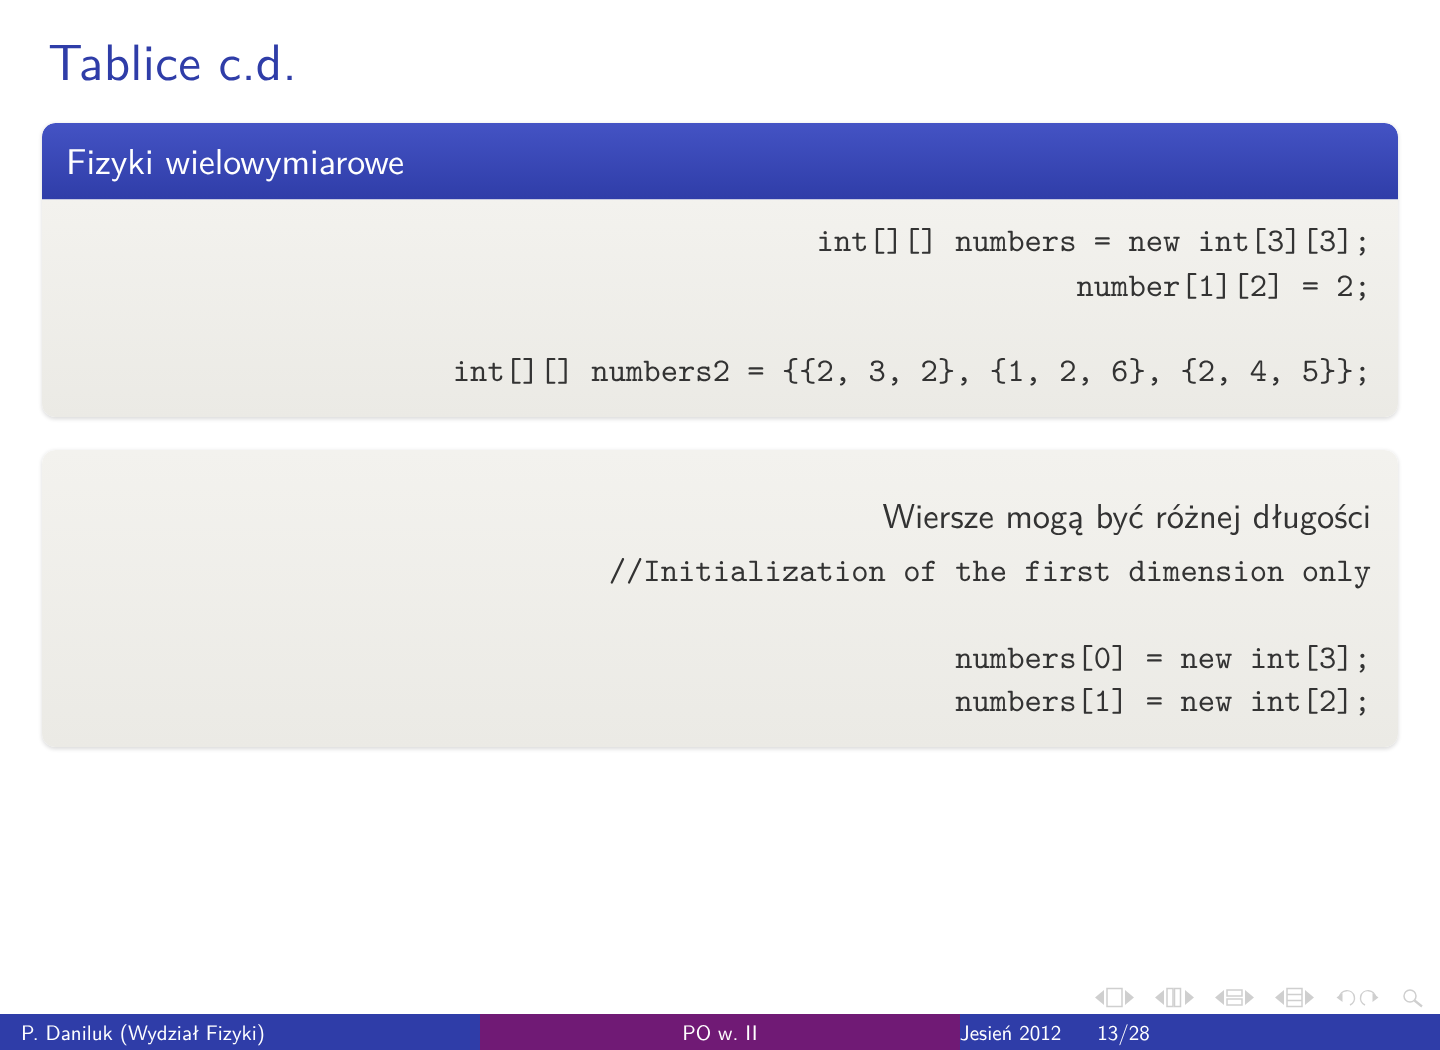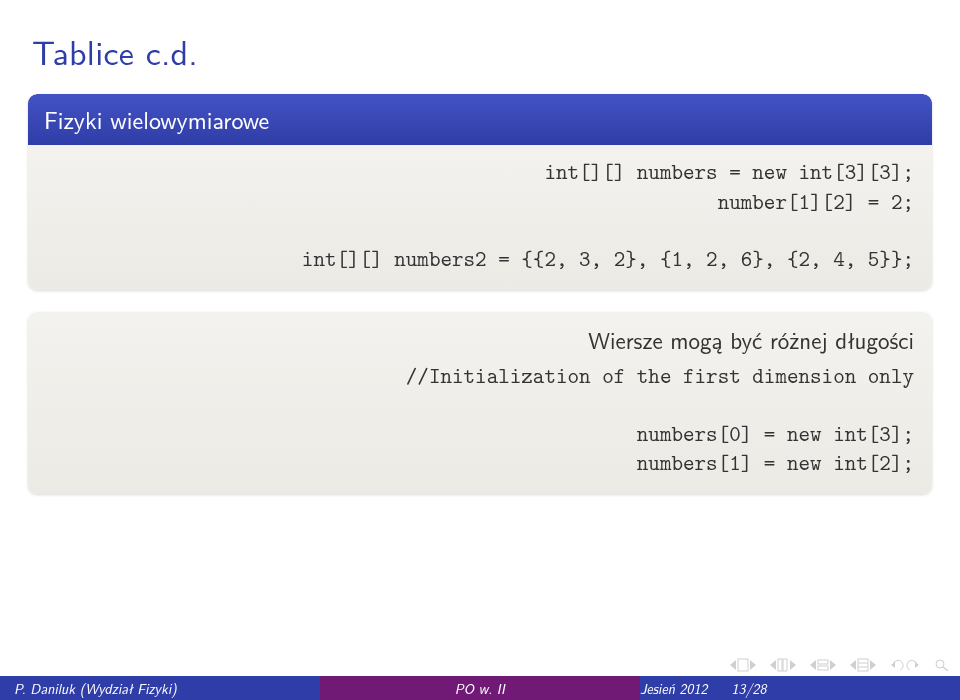--- a/index.html
+++ b/index.html
@@ -10,21 +10,21 @@
     font-family: "Latin Modern Sans", "Computer Modern Sans", "DejaVu Sans", sans-serif;
     background: #fff;
     position: relative;
     overflow: hidden;
   }
   .slide {
     position: relative;
     width: 960px;
     height: 700px;
     box-sizing: border-box;
-    padding: 20px 28px 0 28px;
+    padding: 8px 28px 0 28px;
   }
   .slide-title {
     color: #2f3da8;
     font-size: 34px;
     font-weight: 400;
     margin: 6px 0 18px 4px;
     letter-spacing: 0.2px;
   }
   .block {
     border-radius: 9px;
@@ -54,37 +54,37 @@
   .code {
     font-family: "Latin Modern Mono", "Courier New", monospace;
     font-size: 22px;
     white-space: pre;
     color: #333;
   }
   .note {
     color: #333;
     font-size: 23px;
     margin-bottom: 6px;
+    margin-top: 16px;
   }
   .footline {
     position: absolute;
     left: 0;
     right: 0;
     bottom: 0;
     height: 24px;
     display: flex;
     font-size: 14px;
     color: #fff;
   }
   .footline > div {
     display: flex;
     align-items: center;
     height: 24px;
     box-sizing: border-box;
-    font-style: italic;
   }
   .foot-author {
     background: #2f3da8;
     width: 33.33%;
     padding-left: 14px;
   }
   .foot-title {
     background: #701a75;
     width: 33.33%;
     justify-content: center;

